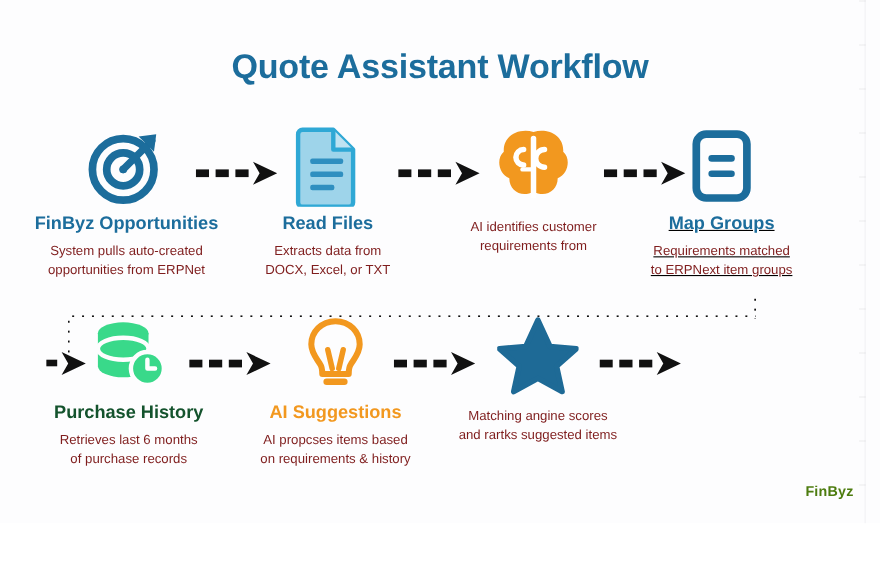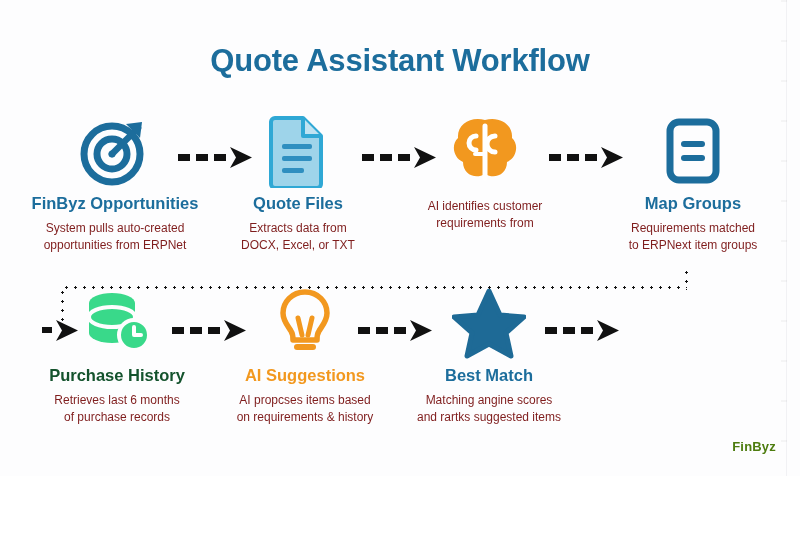--- a/index.html
+++ b/index.html
@@ -80,21 +80,21 @@
     white-space: pre-line;
   }
   .c-blue  { color: #1c6d9c; }
   .c-orange{ color: #f2981f; }
   .c-green { color: #14532d; }
 
   
   #step-1 { left: 22px;  top: 112px; }
   #step-2 { left: 205px; top: 112px; }
   #step-3 { left: 392px; top: 112px; }
-  #step-4 { left: 600px; top: 112px; }
+  #step-4 { left: 563px; top: 112px; text-decoration: underline; }
   
   #step-5 { left: 24px;  top: 284px; }
   #step-6 { left: 212px; top: 284px; }
   #step-7 { left: 396px; top: 284px; }
   #step-8 { left: 582px; top: 284px; }
 
   
   .arrow {
     position: absolute;
     width: 76px;
@@ -180,21 +180,21 @@
   <div class="step" id="step-2">
     <div class="icon-wrap">
       <svg width="62" height="74" viewBox="0 0 62 74">
         <path d="M8 4 h28 l18 18 v48 a4 4 0 0 1 -4 4 h-42 a4 4 0 0 1 -4 -4 v-62 a4 4 0 0 1 4 -4 z" fill="#9ed4ea" stroke="#2fa8d5" stroke-width="4" stroke-linejoin="round"></path>
         <path d="M36 4 v18 h18" fill="#bfe3f2" stroke="#2fa8d5" stroke-width="4" stroke-linejoin="round"></path>
         <rect x="15" y="30" width="30" height="5" rx="2" fill="#2f8fc0"></rect>
         <rect x="15" y="42" width="30" height="5" rx="2" fill="#2f8fc0"></rect>
         <rect x="15" y="54" width="22" height="5" rx="2" fill="#2f8fc0"></rect>
       </svg>
     </div>
-    <div class="step-title c-blue">Quote Files</div>
+    <div class="step-title c-blue">Read Files</div>
     <div class="step-desc">Extracts data from
 DOCX, Excel, or TXT</div>
   </div>
 
   <div class="step" id="step-3">
     <div class="icon-wrap">
       <svg width="72" height="74" viewBox="0 0 72 74">
         <path d="M36 6 C22 2 8 10 9 24 C2 30 4 44 14 48 C14 60 26 66 36 60
                  C46 66 58 60 58 48 C68 44 70 30 63 24 C64 10 50 2 36 6 Z" fill="#f2981f"></path>
         <path d="M36 12 v52" stroke="#ffffff" stroke-width="5" stroke-linecap="round" fill="none"></path>
@@ -249,21 +249,20 @@
     <div class="step-desc">AI propcses items based
 on requirements &amp; history</div>
   </div>
 
   <div class="step" id="step-7">
     <div class="icon-wrap">
       <svg width="74" height="72" viewBox="0 0 74 72">
         <path d="M37 4 L48 28 L72 30 L54 46 L59 69 L37 57 L15 69 L20 46 L2 30 L26 28 Z" fill="#1e6a96" stroke="#1e6a96" stroke-width="5" stroke-linejoin="round"></path>
       </svg>
     </div>
-    <div class="step-title c-blue">Best Match</div>
     <div class="step-desc">Matching angine scores
 and rartks suggested items</div>
   </div>
 
 
   <div class="arrow" id="arrow-1">
     <svg width="76" height="26" viewBox="0 0 76 26">
       <rect x="0" y="9" width="12" height="7" fill="#111"></rect>
       <rect x="18" y="9" width="12" height="7" fill="#111"></rect>
       <rect x="36" y="9" width="12" height="7" fill="#111"></rect>

